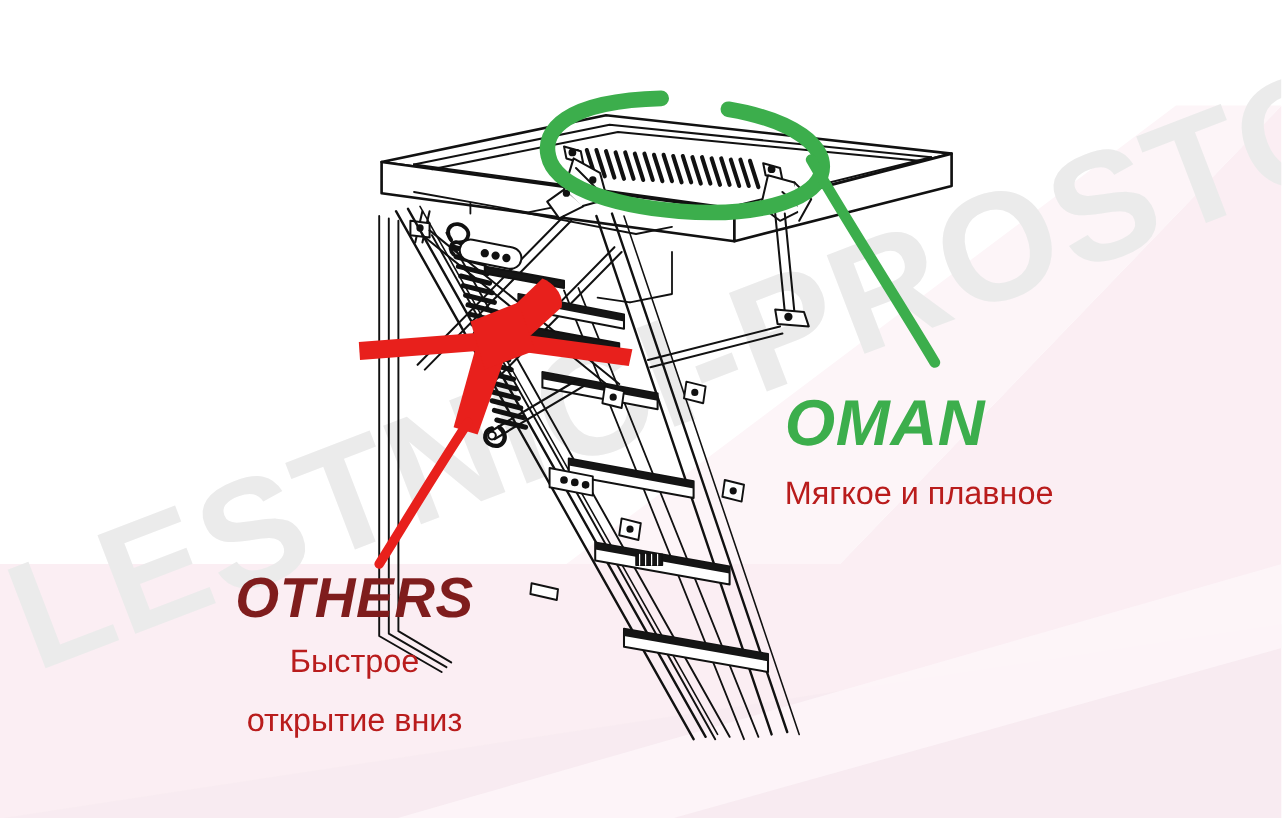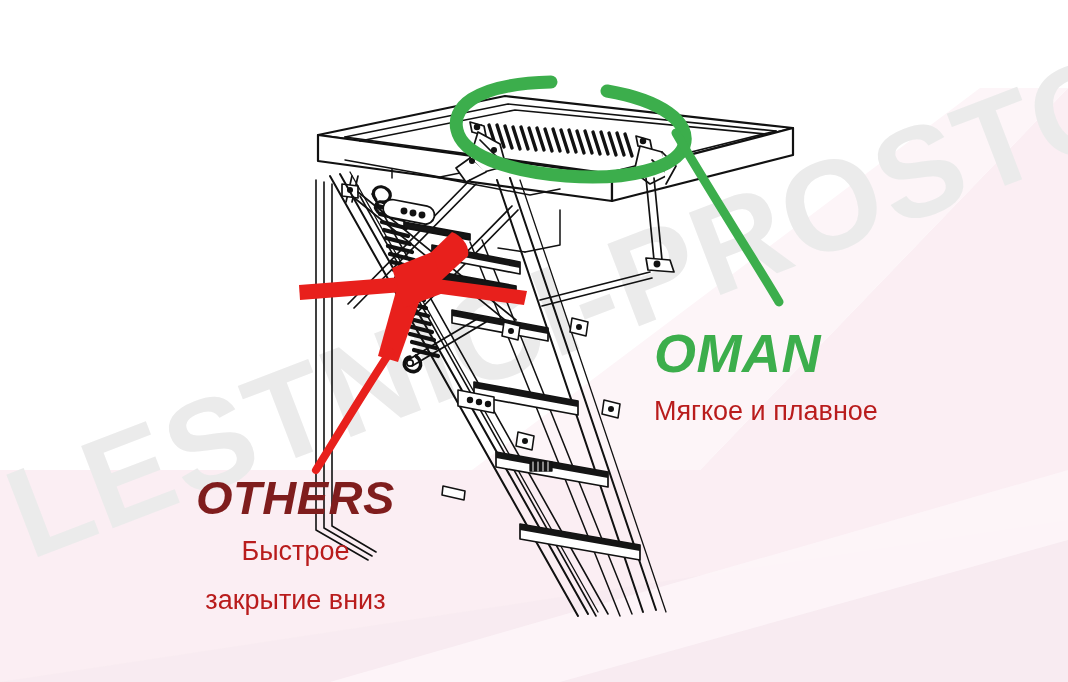--- a/index.html
+++ b/index.html
@@ -319,16 +319,16 @@
   </svg>
 
   <div class="callout" id="callout-oman">
     <div class="head">OMAN</div>
     <div class="sub">Мягкое и плавное</div>
   </div>
 
   <div class="callout" id="callout-others">
     <div class="head">OTHERS</div>
     <div class="sub">Быстрое</div>
-    <div class="sub">закрытие вниз</div>
+    <div class="sub">открытие вниз</div>
   </div>
 
 </div>
 
 </body></html>

